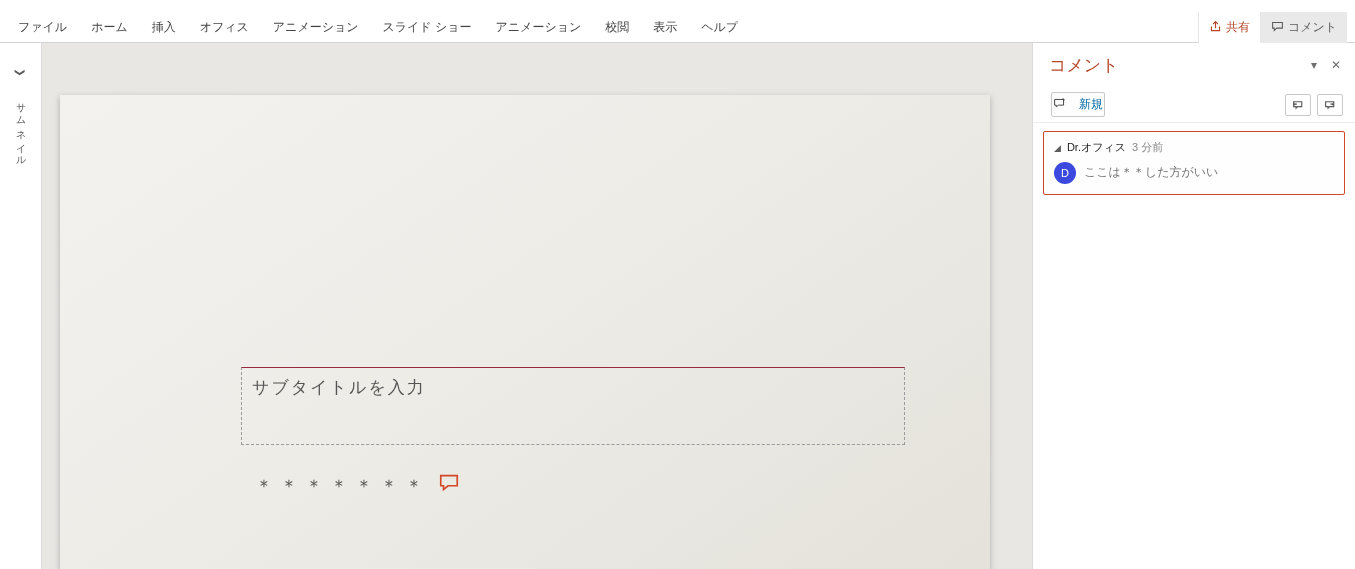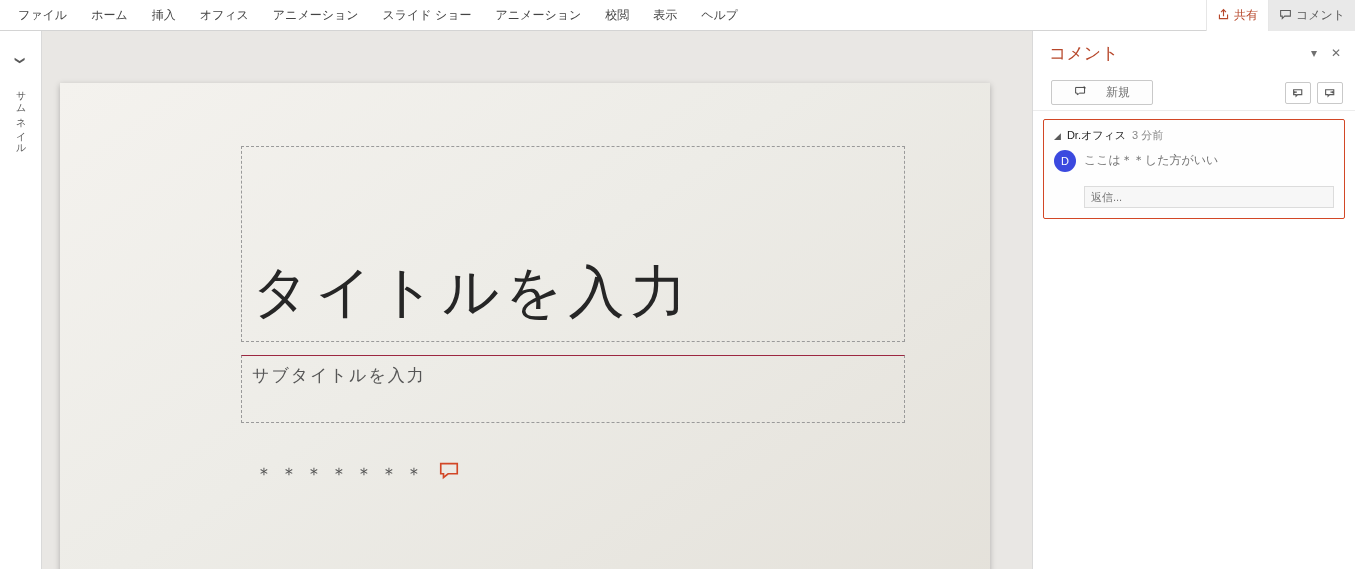--- a/index.html
+++ b/index.html
@@ -1,53 +1,53 @@
 <!DOCTYPE html>
 <html><head>
 <meta charset="utf-8">
 <style>
 * { margin:0; padding:0; box-sizing:border-box; font-family:"Yu Gothic UI","Meiryo",sans-serif; }
 html,body { width:1355px; height:569px; overflow:hidden; background:#fff; }
 
 
-.menubar { height:31px; background:#fff; border-bottom:1px solid #d4d4d4; display:flex; align-items:center; padding:0 6px; font-size:12px; color:#444; position:relative; }
+.menubar { height:31px; background:#fff; border-bottom:1px solid #d4d4d4; display:flex; align-items:center; padding:0 6px; font-size:12px; color:#444; position:relative;margin-top:12px; }
 .menubar .tabs { display:flex; }
 .menubar .tab { padding:0 12px; height:31px; line-height:31px; cursor:pointer; }
-.menubar .right { position:absolute; right:0; top:0; height:31px; display:flex; }
+.menubar .right { position:absolute; right:8px; top:0; height:31px; display:flex; }
 .menubar .rbtn { display:flex; align-items:center; gap:4px; padding:0 10px; height:31px; font-size:12px; border-left:1px solid #e6e6e6; cursor:pointer; }
 .menubar .rbtn.share { color:#b7472a; background:#fff; }
 .menubar .rbtn.comment { color:#5b5b5b; background:#e9e9e9; }
 .menubar .rbtn svg { width:13px; height:13px; }
 
 
 .work { display:flex; height:538px; }
 
 
 .rail { width:42px; background:#fff; border-right:1px solid #d9d9d9; display:flex; flex-direction:column; align-items:center; padding-top:24px; }
 .rail .chev { font-size:10px; color:#5a5a5a; cursor:pointer; transform:rotate(90deg); }
 .rail .vlabel { writing-mode:vertical-rl; font-size:10px; color:#5a5a5a; margin-top:18px; letter-spacing:2px; }
 
 
 .canvas { flex:1; background:#e9e7e4; padding:52px 32px 0 18px; overflow:hidden; }
 .slide { width:930px; height:520px; background:linear-gradient(145deg,#f4f2ee 0%,#edece7 45%,#e4e1da 100%); box-shadow:0 2px 6px rgba(0,0,0,.25); position:relative; }
 .slide .titlebox { position:absolute; left:181px; top:63px; width:664px; height:196px; border:1px dashed #9a9a9a; display:flex; align-items:flex-end; padding:6px 10px 10px 10px; }
 .slide .titlebox .t { font-size:56px; font-weight:300; color:#262626; font-family:"Yu Mincho","MS Mincho",serif; letter-spacing:6px; }
-.slide .subbox { position:absolute; left:181px; top:272px; width:664px; height:68px; border:1px dashed #9a9a9a; border-top:1.5px solid #9c2741; padding:8px 10px; }
+.slide .subbox { position:absolute; left:181px; top:272px; width:664px; height:78px; border:1px dashed #9a9a9a; border-top:1.5px solid #9c2741; padding:8px 10px; }
 .slide .subbox .s { font-size:17px; color:#555; font-family:"Yu Mincho","MS Mincho",serif; letter-spacing:2px; }
 .slide .stars { position:absolute; left:195px; top:377px; font-size:18px; color:#555; letter-spacing:7px; font-family:"Yu Mincho",serif; display:flex; align-items:center; gap:8px; }
 .slide .cbubble svg { width:22px; height:22px; }
 
 
 .cpane { width:323px; background:#fff; border-left:1px solid #d9d9d9; display:flex; flex-direction:column; font-size:12px; }
 .cpane .hdr { height:44px; display:flex; align-items:center; justify-content:space-between; padding:0 14px 0 16px; }
 .cpane .hdr .ttl { font-size:17px; color:#b7472a; }
 .cpane .hdr .hicons { display:flex; gap:14px; align-items:center; color:#707070; }
 .cpane .hdr .hicons span { cursor:pointer; font-size:12px; }
 .cpane .toolbar { height:36px; display:flex; align-items:center; justify-content:space-between; padding:0 12px 0 18px; border-bottom:1px solid #ececec; }
-.cpane .newbtn { display:flex; align-items:center; gap:19px; border:1px solid #c9c9c9; padding:3px 22px; border-radius:2px; cursor:pointer; color:#737373; background:#fdfdfd; }
+.cpane .newbtn { display:flex; align-items:center; gap:13px; border:1px solid #c9c9c9; padding:3px 1px; border-radius:2px; cursor:pointer; color:#0369a1; background:#fdfdfd; }
 .cpane .newbtn svg { width:13px; height:13px; }
 .cpane .navbtns { display:flex; gap:6px; }
 .cpane .navbtn { width:26px; height:22px; border:1px solid #c9c9c9; border-radius:2px; display:flex; align-items:center; justify-content:center; cursor:pointer; }
 .cpane .navbtn svg { width:13px; height:12px; stroke:#5a5a5a; fill:none; stroke-width:1.4; }
 .cpane .list { padding:8px 10px; }
 .cpane .card { border:1px solid #d24726; border-radius:2px; padding:8px 10px 10px 10px; background:#fefefe; }
 .cpane .cardhead { display:flex; align-items:center; gap:6px; font-size:11px; }
 .cpane .cardhead .tri { color:#5a5a5a; font-size:9px; cursor:pointer; }
 .cpane .cardhead .author { font-weight:normal; color:#222; }
 .cpane .cardhead .time { color:#888; }
@@ -95,23 +95,20 @@
 
 <div class="work">
 
   <div class="rail">
     <div class="chev">❯</div>
     <div class="vlabel">サムネイル</div>
   </div>
 
   <div class="canvas">
     <div class="slide">
-      <div class="titlebox">
-        <div class="t">タイトルを入力</div>
-      </div>
       <div class="subbox">
         <div class="s">サブタイトルを入力</div>
       </div>
       <div class="stars">
         <span>＊＊＊＊＊＊＊</span>
         <span class="cbubble">
           <svg viewBox="0 0 24 24">
               <path d="M3 4h18v11H11l-5 4v-4H3z" fill="none" stroke="#d24726" stroke-width="1.8"></path>
             </svg>
         </span>
@@ -155,20 +152,17 @@
       <div class="card">
         <div class="cardhead">
           <span class="tri">◢</span>
           <span class="author">Dr.オフィス</span>
           <span class="time">3 分前</span>
         </div>
         <div class="cbody">
           <div class="avatar">D</div>
           <div class="ctext">ここは＊＊した方がいい</div>
         </div>
-        <div class="reply">
-          <input type="text" placeholder="返信..." style="">
-        </div>
       </div>
     </div>
   </div>
 
 </div>
 
 </body></html>

